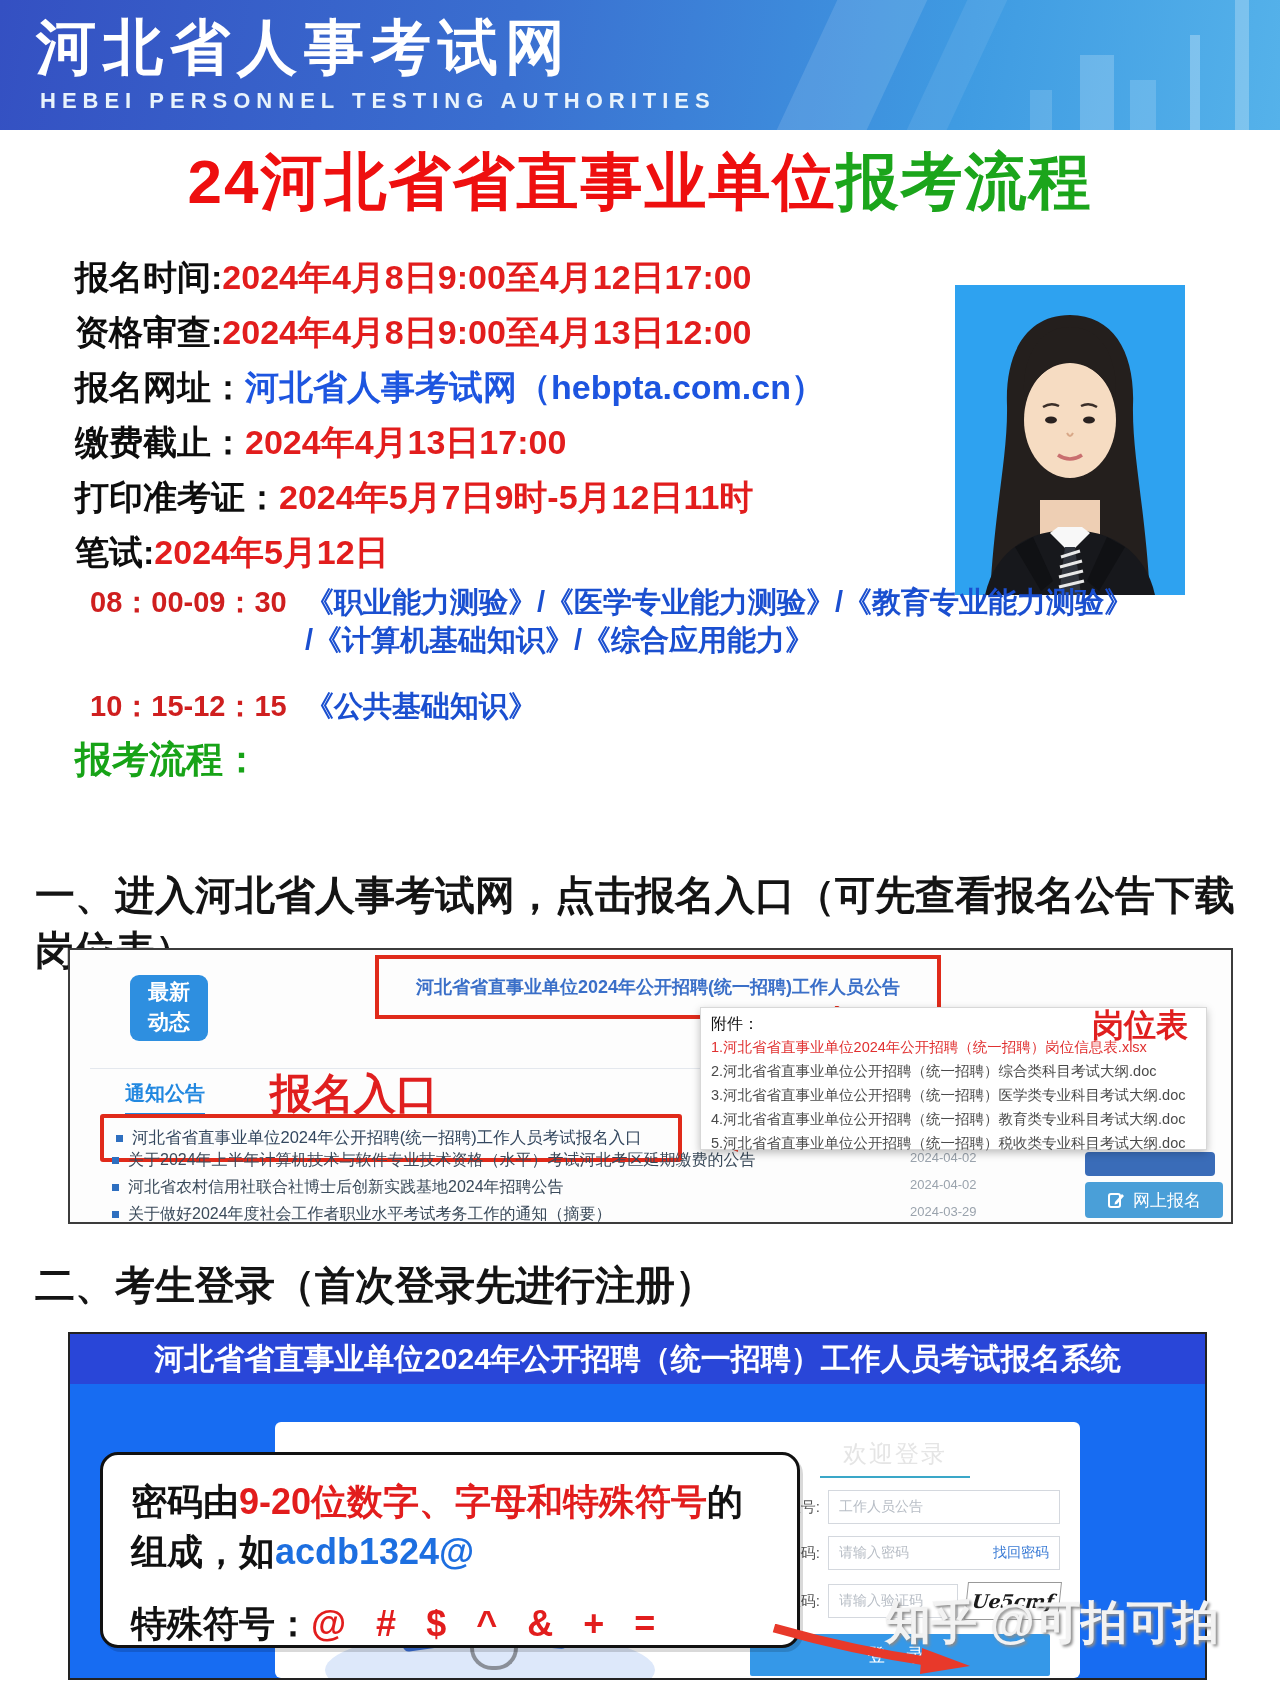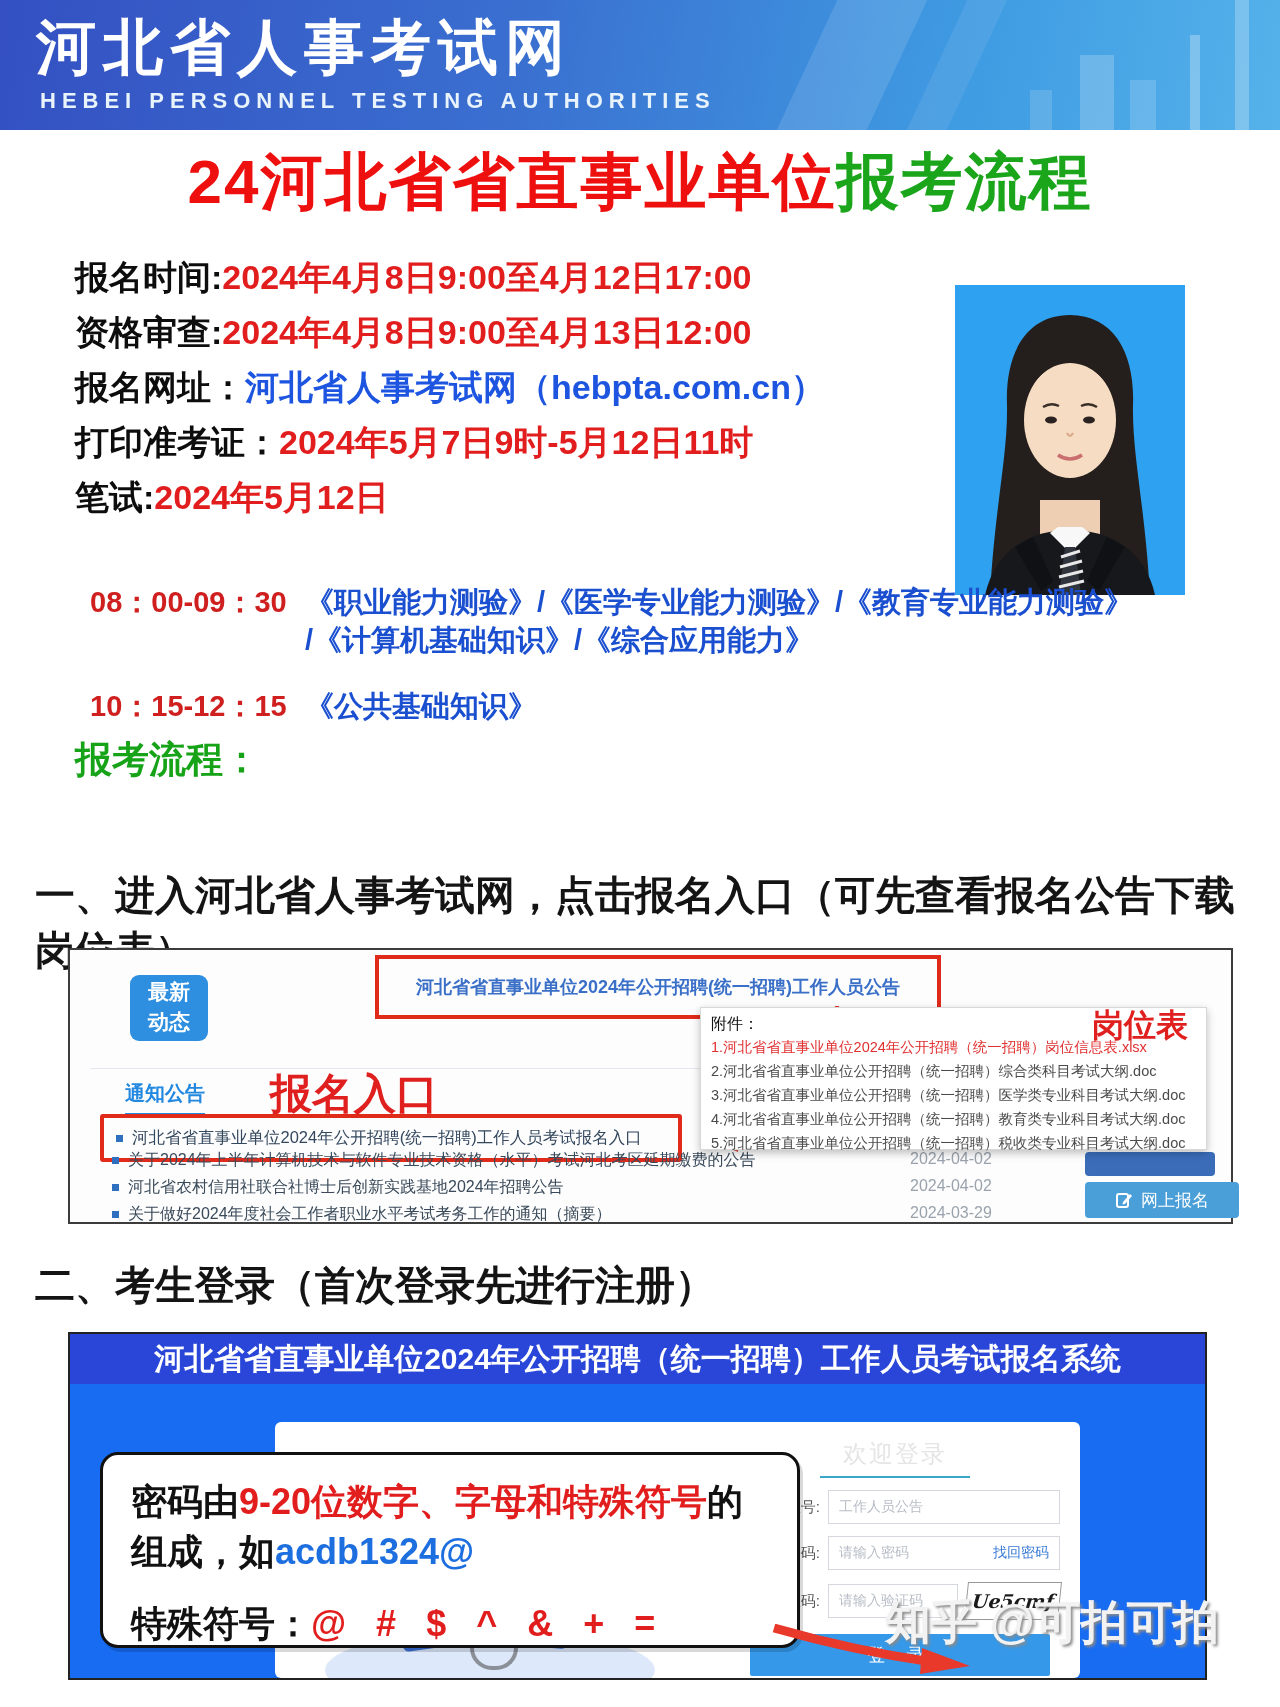--- a/index.html
+++ b/index.html
@@ -60,30 +60,30 @@
   .panel-divider{left:20px;top:118px;width:1100px;height:0;border-top:1px solid #e4e8ee;}
   .tab{left:55px;top:130px;color:#2288e0;font-size:20px;font-weight:bold;
        padding-bottom:6px;border-bottom:3px solid #2288e0;}
   .entry-label{left:200px;top:116px;color:#e01f1f;font-size:42px;font-weight:900;}
   .notice-box{left:30px;top:164px;width:582px;height:48px;border:4px solid #e02a1a;
      border-radius:3px;display:flex;align-items:center;padding-left:12px;box-sizing:border-box;}
   .bullet{display:inline-block;width:7px;height:7px;background:#2e6fc0;margin-right:9px;flex:none;}
   .n-text{color:#33475e;font-size:16.5px;}
   .notice-row{position:absolute;left:42px;display:flex;align-items:center;width:800px;}
   .notice-row .n-text{font-size:16px;color:#3a4a5a;}
-  .n-date{position:absolute;color:#9aa3ad;font-size:16px;left:840px;width:100px;}
+  .n-date{position:absolute;color:#9aa3ad;font-size:13px;left:840px;width:100px;}
   .r2{top:200px;} .r3{top:227px;} .r4{top:254px;}
   .attach{left:630px;top:57px;width:507px;height:143px;background:#ffffff;
      border:1px solid #d8d8d8;box-shadow:0 3px 8px rgba(0,0,0,0.25);padding:6px 0 0 10px;box-sizing:border-box;}
   .attach .a-label{font-size:16px;font-weight:normal;color:#111;}
   .attach .a-item{font-size:14.5px;line-height:24px;color:#4a4a4a;white-space:nowrap;}
   .attach .a-red{color:#e03030;}
   .job-table{position:absolute;right:18px;top:-4px;color:#e01f1f;font-size:32px;font-weight:900;}
   .btn-dark{left:1015px;top:202px;width:130px;height:24px;background:#3a6cb8;border-radius:4px;}
-  .btn-apply{left:1015px;top:232px;width:154px;height:36px;background:#4a9fd8;border-radius:4px;
+  .btn-apply{left:1015px;top:232px;width:138px;height:36px;background:#4a9fd8;border-radius:4px;
      color:#fff;font-size:17px;display:flex;align-items:center;justify-content:center;gap:8px;}
 
   
   .shot2{left:68px;top:1332px;width:1135px;height:344px;border:2px solid #222;
      background:#176cf2;overflow:hidden;}
   .strip{left:0;top:0;width:100%;height:50px;background:#2946d8;color:#fff;
      display:flex;align-items:center;justify-content:center;font-size:30px;font-weight:900;}
   .card{left:205px;top:88px;width:805px;height:256px;background:#ffffff;border-radius:6px;}
   .illus{left:255px;top:296px;width:330px;height:80px;background:#dde8fa;border-radius:50%;}
   .cube1{left:330px;top:268px;width:64px;height:46px;background:#3a6fd8;border-radius:6px;transform:rotate(-8deg);}
@@ -135,20 +135,21 @@
 </div>
 
 <div class="abs main-title">
   <span class="t-red">24河北省省直事业单位</span><span class="t-green">报考流程</span>
 </div>
 
 <div class="abs info">
   <div class="row"><span class="lbl">报名时间:</span><span class="v-red">2024年4月8日9:00至4月12日17:00</span></div>
   <div class="row"><span class="lbl">资格审查:</span><span class="v-red">2024年4月8日9:00至4月13日12:00</span></div>
   <div class="row"><span class="lbl">报名网址：</span><span class="v-blue">河北省人事考试网（hebpta.com.cn）</span></div>
+  <div class="row"><span class="lbl">缴费截止：</span><span class="v-red">2024年4月13日17:00</span></div>
   <div class="row"><span class="lbl">打印准考证：</span><span class="v-red">2024年5月7日9时-5月12日11时</span></div>
   <div class="row"><span class="lbl">笔试:</span><span class="v-red">2024年5月12日</span></div>
 </div>
 
 <div class="abs photo">
   <svg width="230" height="310" viewBox="0 0 230 310">
     <rect x="0" y="0" width="230" height="310" fill="#2ea2f0"></rect>
     <path d="M115 30 C70 30 50 70 52 120 C53 170 40 220 35 310 L195 310 C190 220 177 170 178 120 C180 70 160 30 115 30 Z" fill="#241f1d"></path>
     <path d="M85 250 L85 215 L145 215 L145 250 Z" fill="#eecfb4"></path>
     <ellipse cx="115" cy="135" rx="46" ry="58" fill="#f6dcc2"></ellipse>

